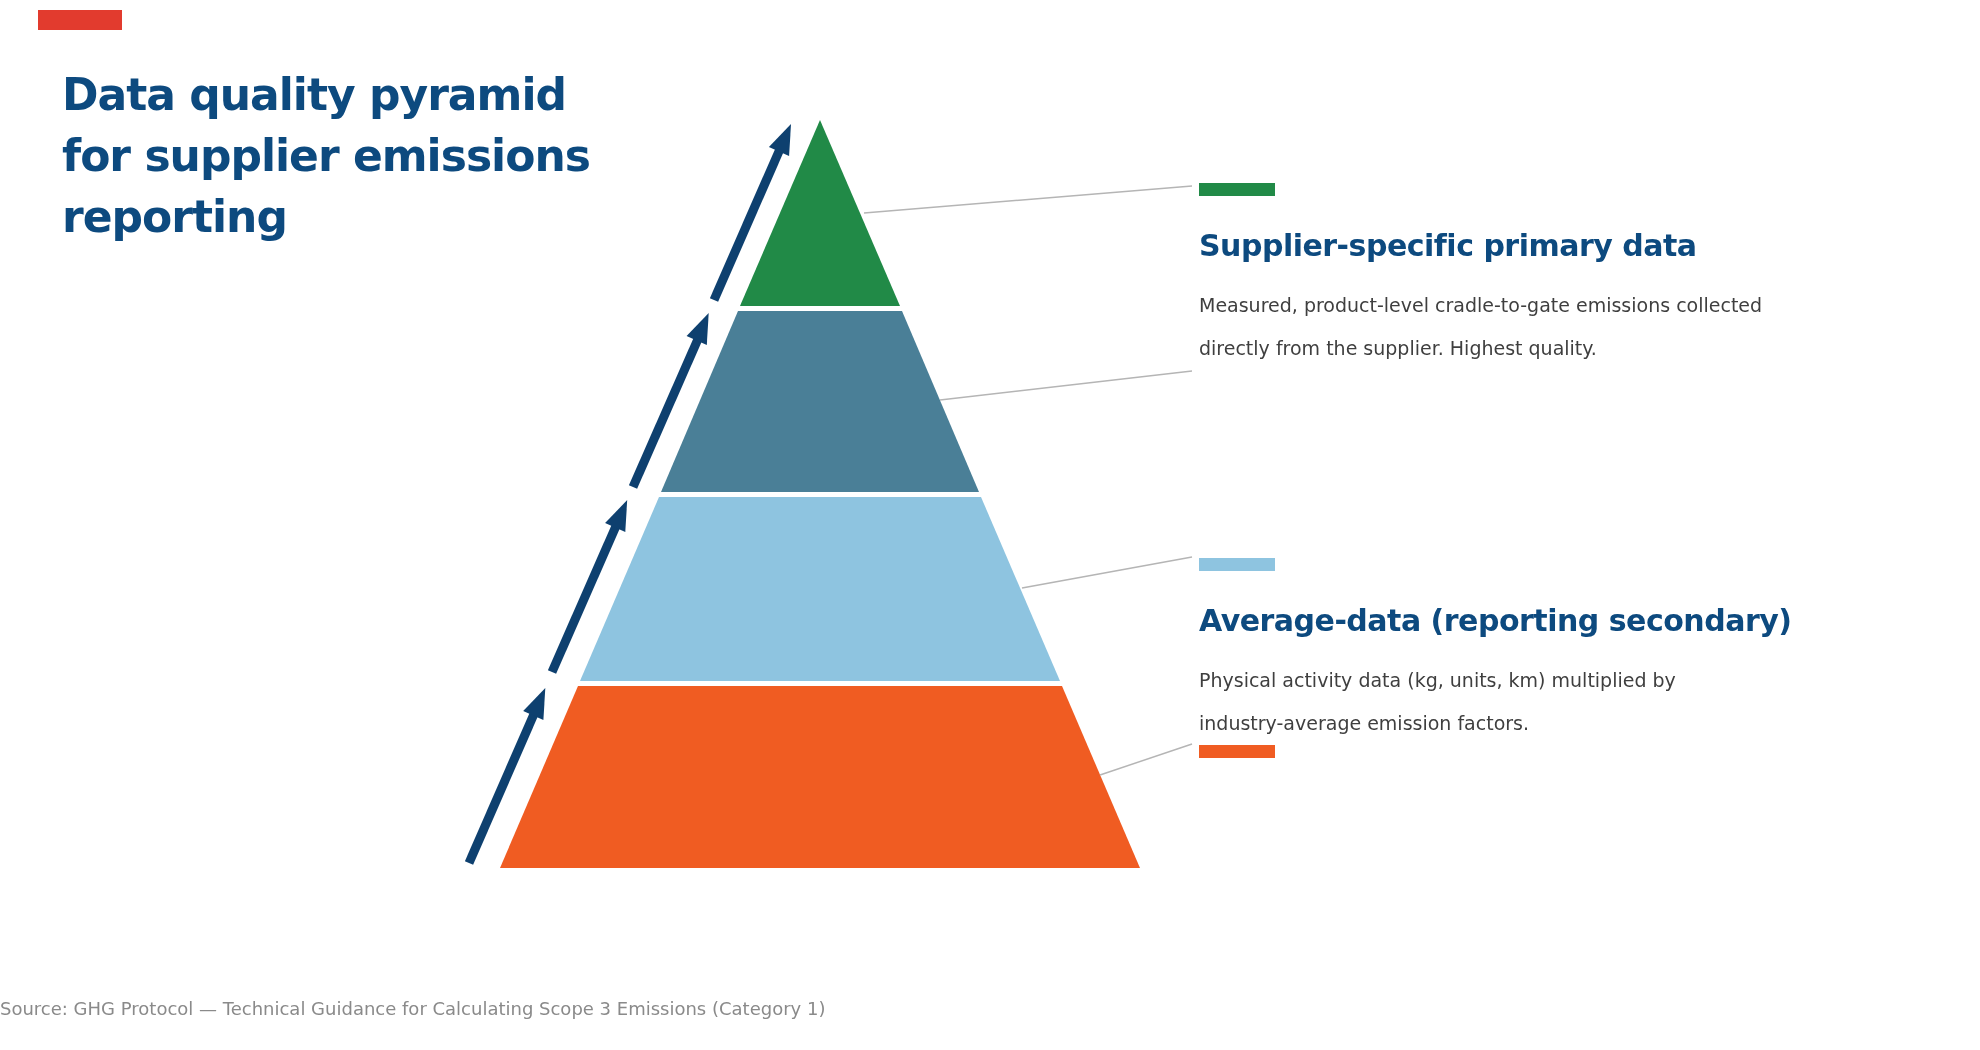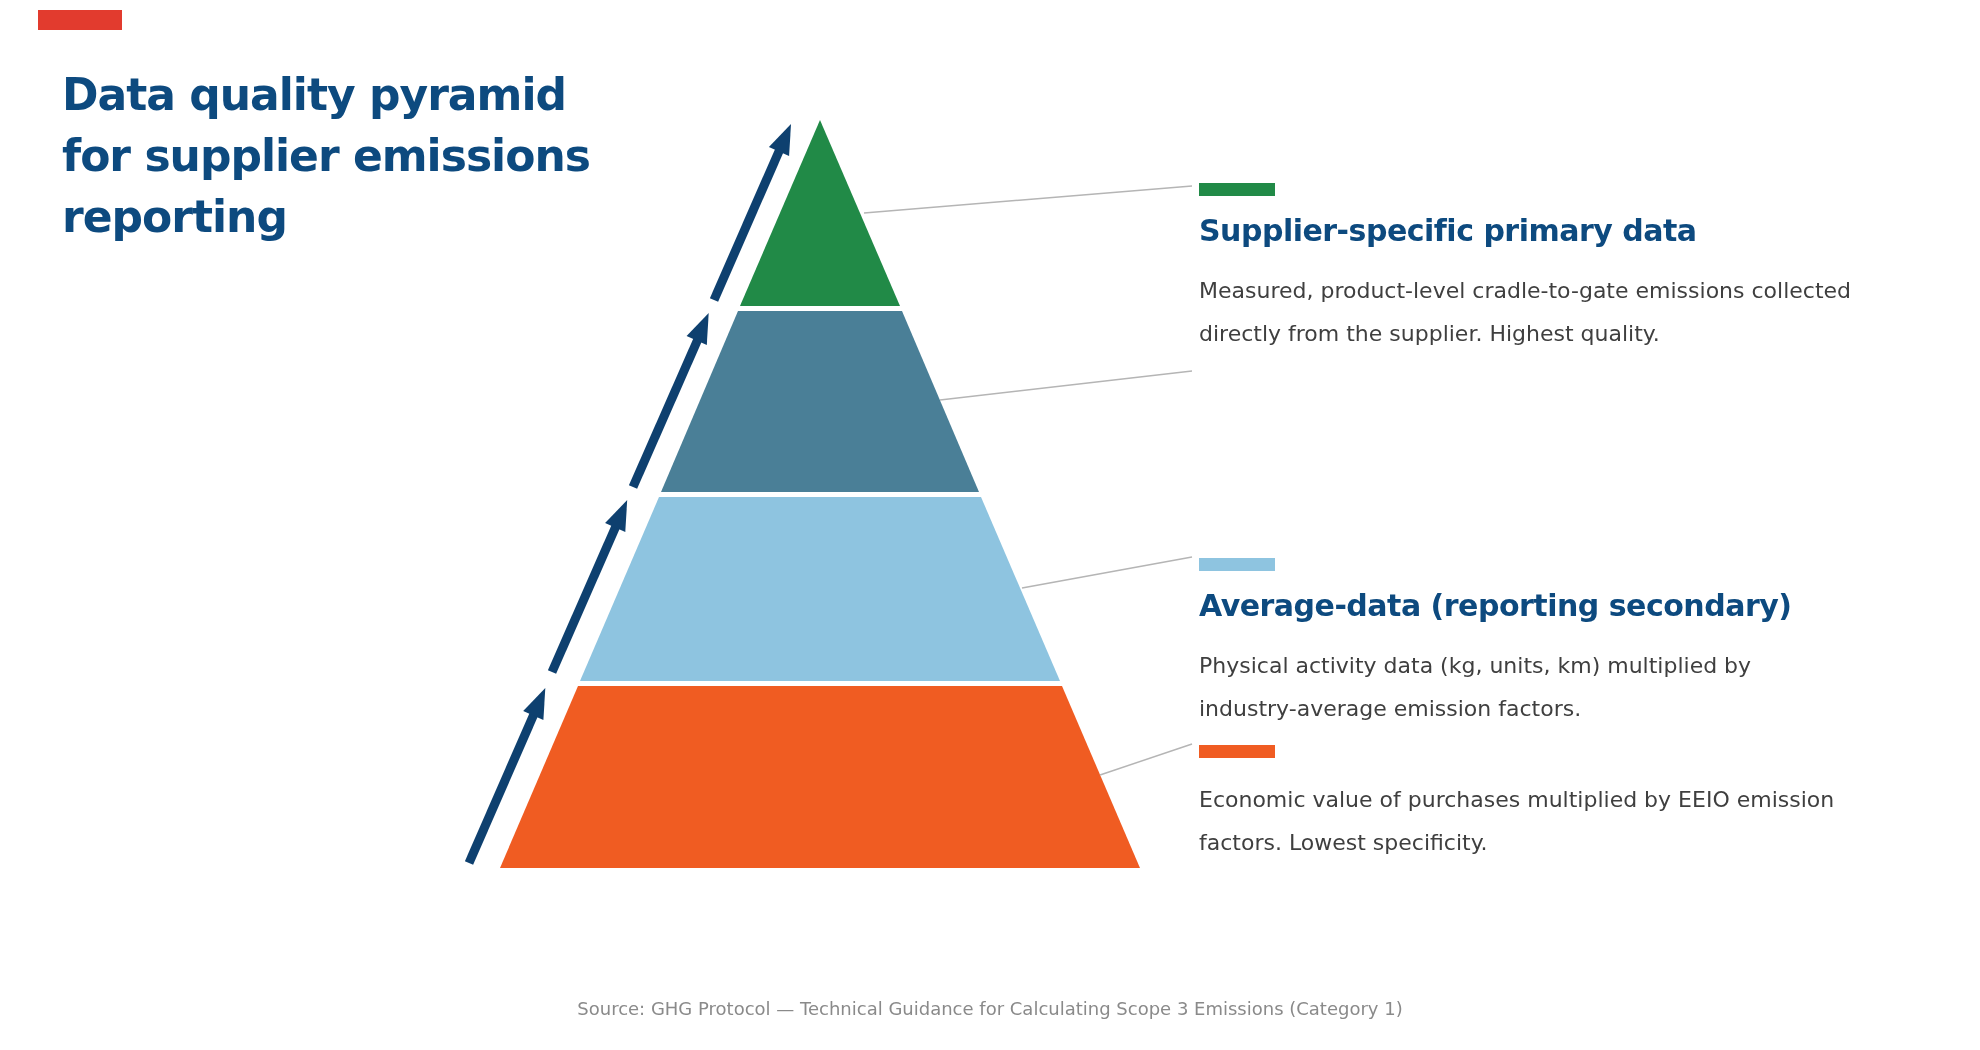--- a/index.html
+++ b/index.html
@@ -10,29 +10,29 @@
   .accent-bar{position:absolute;left:38px;top:10px;width:84px;height:20px;}
   .diagram-title{
     position:absolute;left:62px;top:64px;width:640px;
     font-size:44px;line-height:61px;font-weight:bold;letter-spacing:-1px;
     color:#0d4a7f;white-space:pre-line;
   }
   #pyramid-svg{position:absolute;left:0;top:0;}
   .level-block{position:absolute;left:1199px;width:720px;}
   .swatch{width:76px;height:13px;}
   .level-title{
-    margin-top:17px;font-size:30px;line-height:36px;font-weight:bold;
+    margin-top:32px;font-size:30px;line-height:36px;font-weight:bold;
     letter-spacing:-0.5px;color:#0d4a7f;
   }
   .level-desc{
-    margin-top:20px;font-size:22px;line-height:43px;color:#3f3f3f;
+    margin-top:20px;font-size:19px;line-height:43px;color:#3f3f3f;
     white-space:pre-line;
   }
   .source-note{
-    position:absolute;left:0;top:998px;width:1980px;text-align:center;
+    position:absolute;left:0;top:998px;width:1980px;
     font-size:18px;color:#8a8a8a;
   }
 </style>
 </head>
 <body>
 
 <div id="canvas">
 
   <div class="accent-bar" style="background-color: rgb(226, 59, 46);"></div>
 
@@ -77,19 +77,17 @@
 
   <div class="level-block" style="top:558px">
     <div class="swatch" style="background-color: rgb(142, 196, 224);"></div>
     <div class="level-title">Average-data (reporting secondary)</div>
     <div class="level-desc">Physical activity data (kg, units, km) multiplied by
 industry-average emission factors.</div>
   </div>
 
   <div class="level-block" style="top:745px">
     <div class="swatch" style="background-color: rgb(240, 92, 34);"></div>
-    <div class="level-desc">Economic value of purchases multiplied by EEIO emission
-factors. Lowest specificity.</div>
   </div>
 
   <div class="source-note">Source: GHG Protocol — Technical Guidance for Calculating Scope 3 Emissions (Category 1)</div>
 
 </div>
 
 </body></html>

